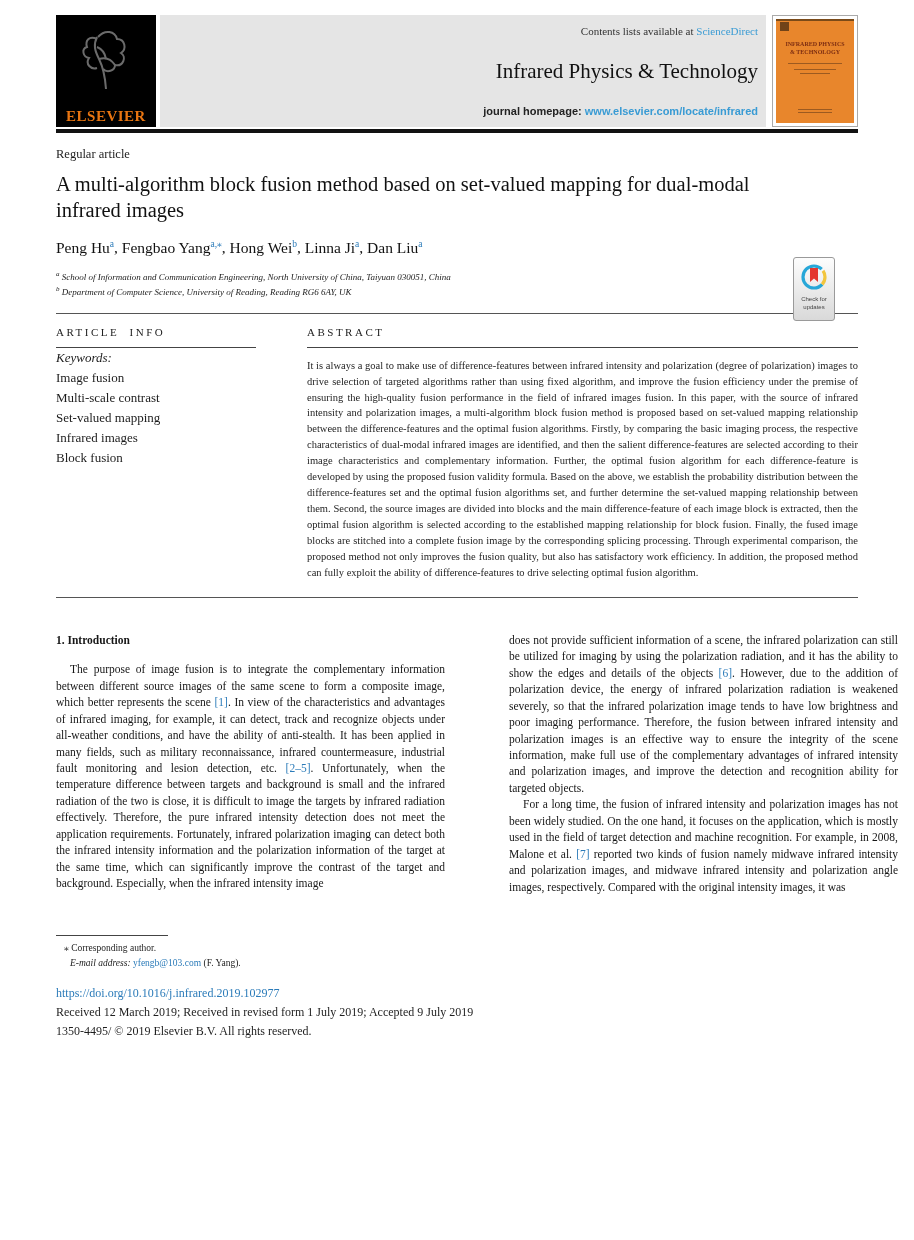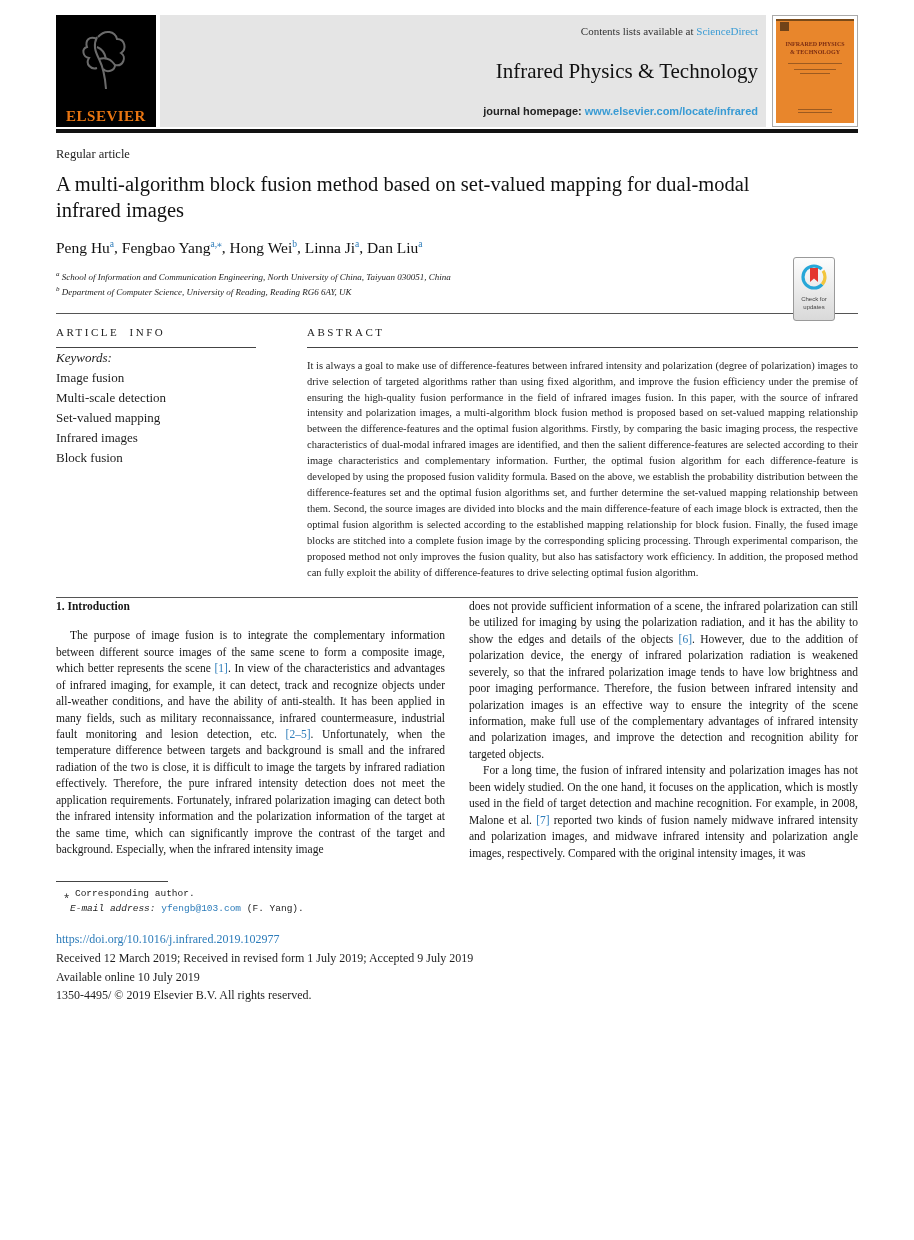--- a/index.html
+++ b/index.html
@@ -55,31 +55,31 @@
   .info-wrap{display:flex;padding:12px 0 16px;}
   .info-left{width:225px;flex:none;}
   .info-right{flex:1;margin-left:26px;}
   .sec-head{font-size:11px;letter-spacing:2.5px;word-spacing:5px;color:#222;
             border-bottom:1px solid #444;padding-bottom:9px;}
   .kw{font-size:13px;line-height:1.55;width:170px;}
   .kw .lab{font-style:italic;}
   .abstract-text{margin-top:10px;font-size:10.5px;line-height:1.52;text-align:justify;color:#1e1e1e;}
 
   
-  .body-cols{display:flex;}
+  .body-cols{margin-top:34px;display:flex;gap:40px;}
   .col{width:389px;flex:none;font-size:11.5px;line-height:1.43;text-align:justify;color:#161616;}
   .col + .col{margin-left:24px;}
   .sec1-head{font-weight:bold;font-size:11.5px;margin-bottom:13px;text-align:left;}
   .para{margin:0;}
   .para.indent{text-indent:14px;}
   .para + .para{margin-top:0;}
   .ref{color:#2b7bb9;}
 
   
-  .footnote{margin-top:20px;font-family:Liberation Mono, monospace;}
+  .footnote{margin-top:40px;}
   .fn-rule{width:112px;height:1px;background:#444;}
   .fn-text{margin-top:5px;font-size:9.5px;line-height:1.55;}
   .fn-text .lead{margin-left:8px;}
   .fn-email-line{margin-left:14px;}
   .fn-email-label{font-style:italic;}
   .fn-email{color:#2b7bb9;}
   .footer{margin-top:14px;font-size:12px;line-height:1.55;color:#1e1e1e;}
   .doi{color:#2b7bb9;}
   a,.linkish{cursor:pointer;text-decoration:none;}
 </style>
@@ -151,21 +151,21 @@
     </div>
 
     <div class="thin-rule"></div>
 
     <div class="info-wrap">
       <div class="info-left">
         <div class="sec-head" style="width:200px">ARTICLE INFO</div>
         <div class="kw">
           <div class="lab">Keywords:</div>
           <div>Image fusion</div>
-          <div>Multi-scale detection</div>
+          <div>Multi-scale contrast</div>
           <div>Set-valued mapping</div>
           <div>Infrared images</div>
           <div>Block fusion</div>
         </div>
       </div>
       <div class="info-right">
         <div class="sec-head">ABSTRACT</div>
         <div class="abstract-text">It is always a goal to make use of difference-features between infrared intensity and polarization (degree of polarization) images to drive selection of targeted algorithms rather than using fixed algorithm, and improve the fusion efficiency under the premise of ensuring the high-quality fusion performance in the field of infrared images fusion. In this paper, with the source of infrared intensity and polarization images, a multi-algorithm block fusion method is proposed based on set-valued mapping relationship between the difference-features and the optimal fusion algorithms. Firstly, by comparing the basic imaging process, the respective characteristics of dual-modal infrared images are identified, and then the salient difference-features are selected according to their image characteristics and complementary information. Further, the optimal fusion algorithm for each difference-feature is developed by using the proposed fusion validity formula. Based on the above, we establish the probability distribution between the difference-features set and the optimal fusion algorithms set, and further determine the set-valued mapping relationship between them. Second, the source images are divided into blocks and the main difference-feature of each image block is extracted, then the optimal fusion algorithm is selected according to the established mapping relationship for block fusion. Finally, the fused image blocks are stitched into a complete fusion image by the corresponding splicing processing. Through experimental comparison, the proposed method not only improves the fusion quality, but also has satisfactory work efficiency. In addition, the proposed method can fully exploit the ability of difference-features to drive selecting optimal fusion algorithm.</div>
       </div>
     </div>
@@ -189,21 +189,20 @@
         <div class="lead">⁎ Corresponding author.</div>
         <div class="fn-email-line">
           <span class="fn-email-label">E-mail address: </span><span class="fn-email linkish">yfengb@103.com</span><span> (F. Yang).</span>
         </div>
       </div>
     </div>
 
     <div class="footer">
       <div class="doi linkish">https://doi.org/10.1016/j.infrared.2019.102977</div>
       <div>Received 12 March 2019; Received in revised form 1 July 2019; Accepted 9 July 2019</div>
-      <div>Available online 10 July 2019</div>
       <div>1350-4495/ © 2019 Elsevier B.V. All rights reserved.</div>
     </div>
 
   </div>
 
   <div class="badge">
     <svg width="30" height="30" viewBox="0 0 30 30">
       <circle cx="15" cy="15" r="11" fill="none" stroke="#27a7d8" stroke-width="3.2" stroke-dasharray="52 17" stroke-dashoffset="-8"></circle>
       <circle cx="15" cy="15" r="11" fill="none" stroke="#f2c53d" stroke-width="3.2" stroke-dasharray="15 54" stroke-dashoffset="-62"></circle>
       <path d="M11 6 h8 v14 l-4 -3.6 l-4 3.6 z" fill="#e4372f"></path>

